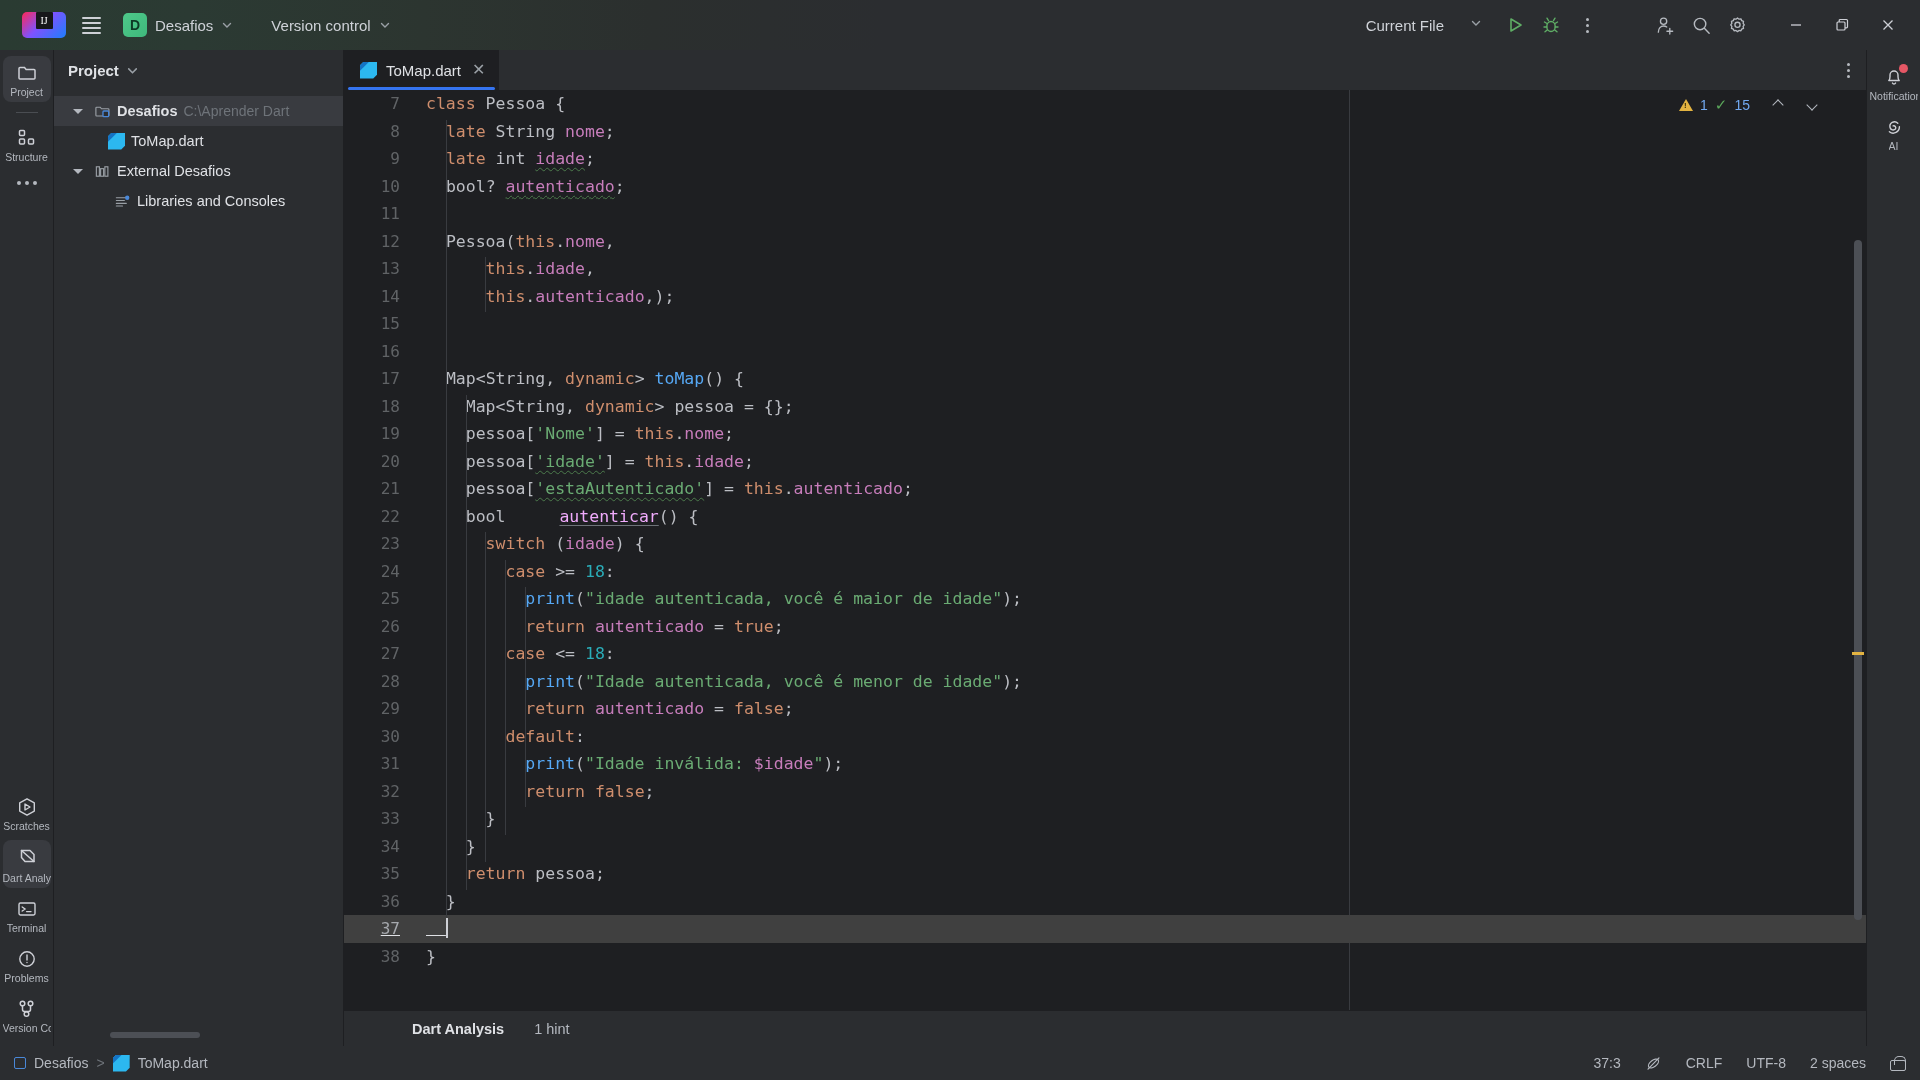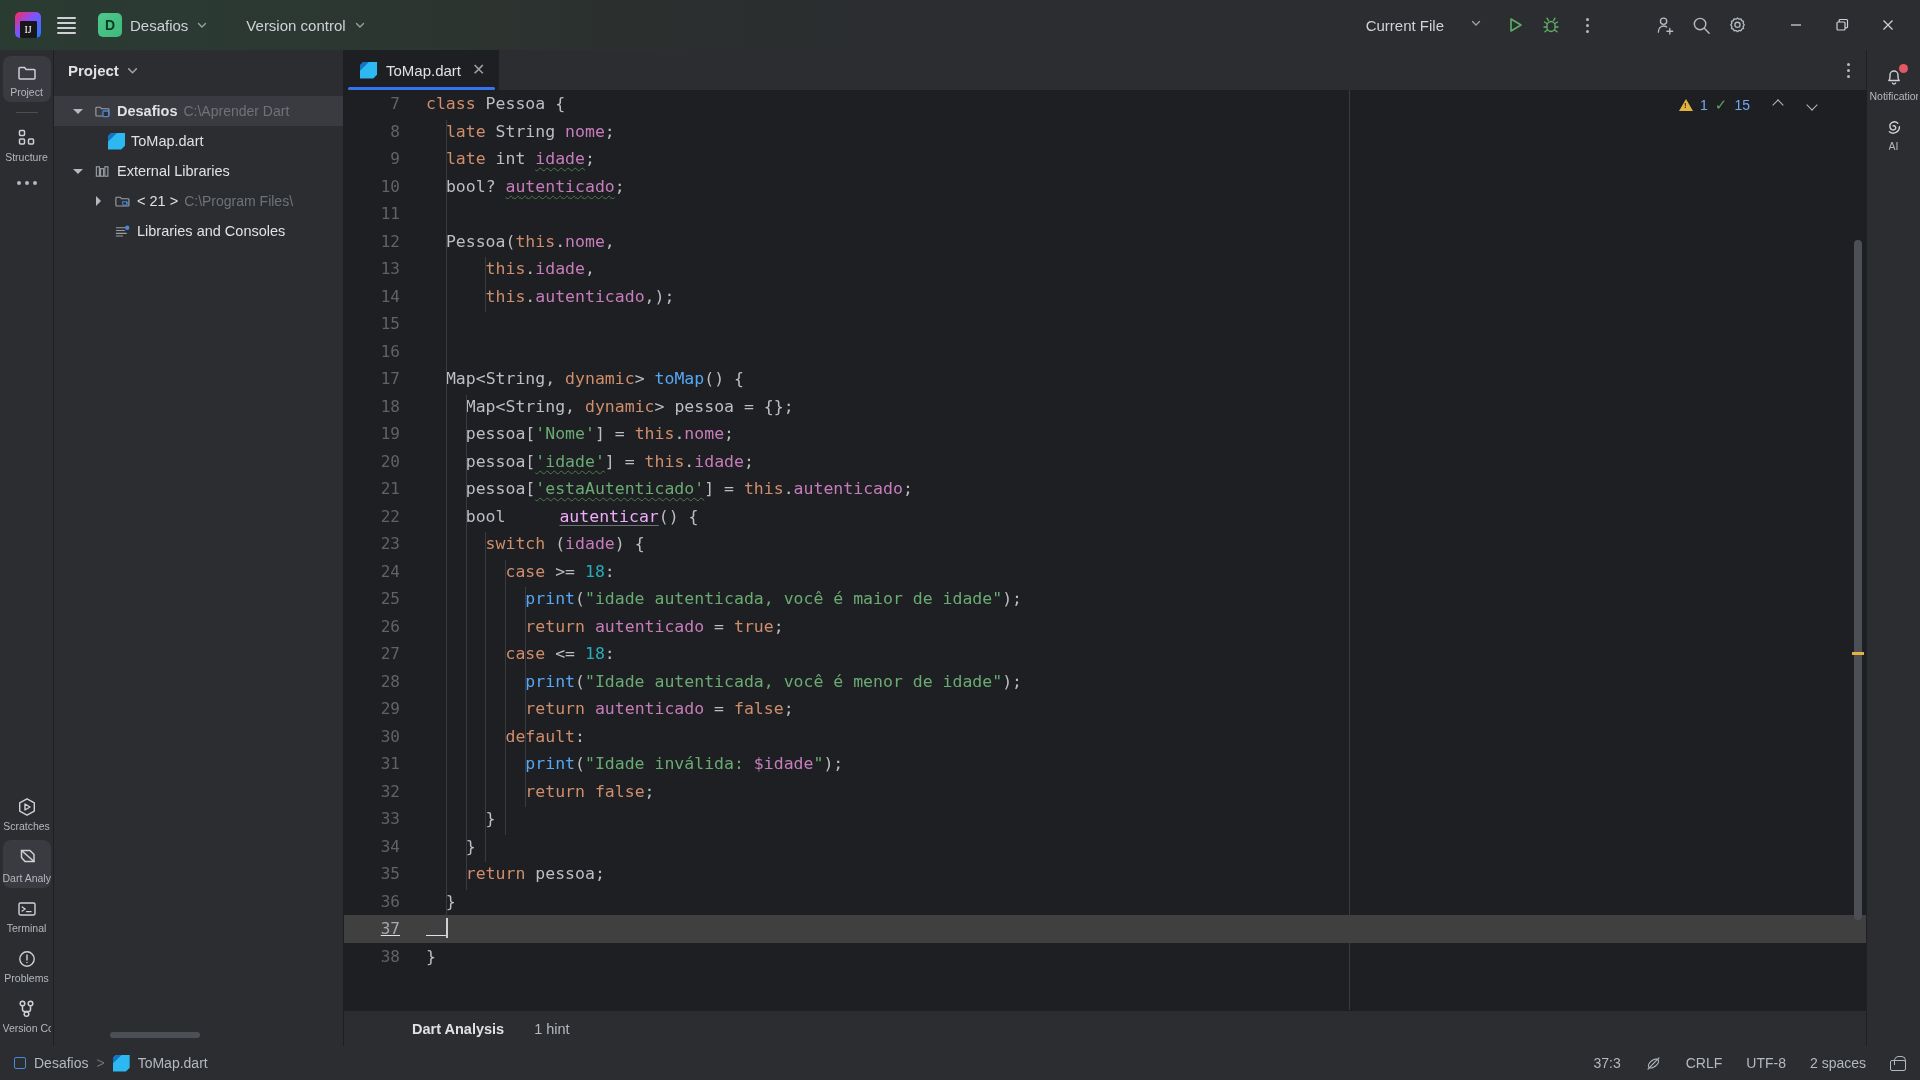--- a/index.html
+++ b/index.html
@@ -17,24 +17,24 @@
     height: 50px; min-height: 50px;
     background: linear-gradient(90deg, #2a3b32 0%, #2b3a33 10%, #2c3530 22%, #2b2f2e 34%, #2b2d30 46%, #2b2d30 100%);
     display: flex; align-items: center; padding: 0 10px; gap: 2px;
     position: relative; z-index: 10;
   }
   .tb-icon {
     width: 34px; height: 34px; display: flex; align-items: center; justify-content: center;
     border-radius: 6px; cursor: default;
   }
   .ij-logo {
-    width: 26px; height: 26px; border-radius: 5px;
+    width: 44px; height: 26px; border-radius: 5px;
     background: linear-gradient(135deg,#fe2857 0%, #7f52ff 45%, #1d7ffc 100%);
-    display: flex; align-items: flex-end; justify-content: center;
-    margin-left: 5px; margin-right: 6px;
+    display: flex; align-items: flex-start; justify-content: center;
+    margin-left: 12px; margin-right: 6px;
   }
   .ij-logo-inner {
     width: 17px; height: 17px; background: #17171a; border-radius: 1px;
     display:flex; align-items:flex-end; justify-content:center;
     font-size: 10px; color: #fff; font-family:"Liberation Serif", serif; line-height: 17px;
   }
   .hamburger { display: flex; flex-direction: column; gap: 3px; }
   .hamburger span { display:block; width: 19px; height: 2px; background: #ced0d6; border-radius: 1px; }
 
   .proj-chip {
@@ -383,34 +383,23 @@
 
         <div class="tree-row" style="padding-left:14px">
           <span class="tw">
               <span class="arrow-d"></span>
             </span>
           <svg width="17" height="17" viewBox="0 0 18 18" fill="none" stroke="#9aa0a6" stroke-width="1.2">
             <rect x="2.5" y="4" width="3.2" height="10"></rect>
               <rect x="7" y="6" width="3.2" height="8"></rect>
               <rect x="11.5" y="4" width="3.2" height="10"></rect>
           </svg>
-          <span>External Libraries</span>
-        </div>
-
-        <div class="tree-row" style="padding-left:34px">
-          <span class="tw">
-              <span class="arrow-r"></span>
-            </span>
-          <svg width="17" height="17" viewBox="0 0 18 18">
-            <path d="M2 5.3 a.8 .8 0 0 1 .8 -.8 H6.6 l1.3 1.6 H15 a.8 .8 0 0 1 .8 .8 V13 a.8 .8 0 0 1 -.8 .8 H2.8 A.8 .8 0 0 1 2 13 Z" fill="none" stroke="#9aa0a6" stroke-width="1.2"></path>
-            <path d="M9.2 9.3 h4.2 v2.2 a1.6 1.6 0 0 1 -1.6 1.6 h-1 a1.6 1.6 0 0 1 -1.6 -1.6 z M13.6 9.8 h.9 a.9 .9 0 0 1 0 1.8 h-.9" fill="none" stroke="#4a88d8" stroke-width="1.1"></path>
-          </svg>
-          <span>&lt; 21 &gt;</span>
-          <span class="muted">C:\Program Files\</span>
-        </div>
+          <span>External Desafios</span>
+        </div>
+
 
 
         <div class="tree-row" style="padding-left:34px">
           <span class="tw"></span>
           <svg width="17" height="17" viewBox="0 0 18 18" fill="none" stroke="#9aa0a6" stroke-width="1.2" stroke-linecap="round">
             <path d="M2.5 5 H13 M2.5 8 H11 M2.5 11 H13 M2.5 13.8 H9"></path>
             <circle cx="14" cy="5" r="2.3" fill="#4a88d8" stroke="none"></circle>
           </svg>
           <span>Libraries and Consoles</span>
         </div>

